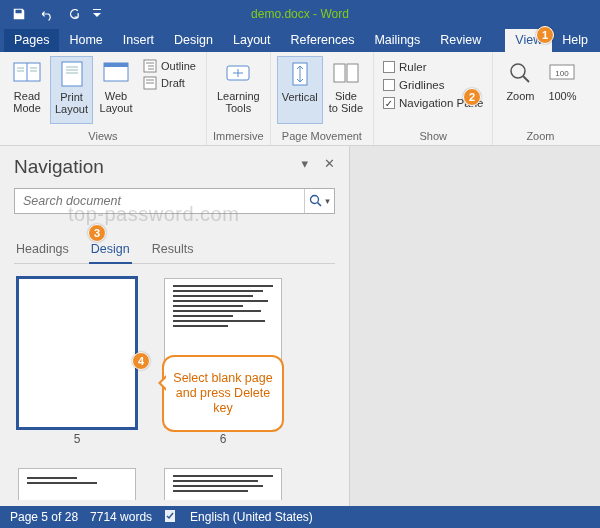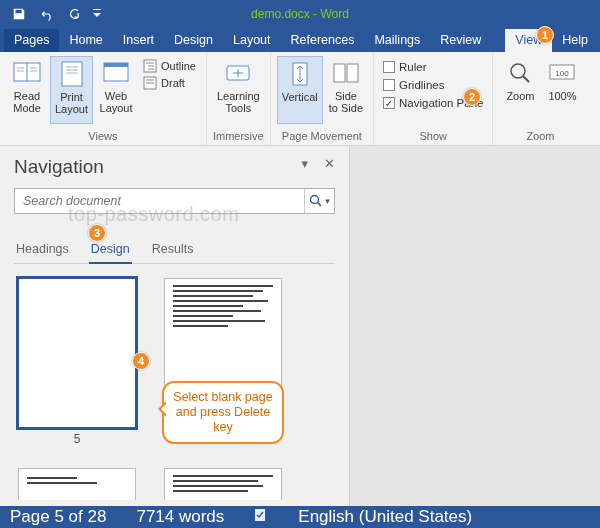--- a/index.html
+++ b/index.html
@@ -45,27 +45,27 @@
   .nav-tab.active { color: #2b579a; border-bottom: 2px solid #2b579a; margin-bottom: -1px; }
   .thumb-grid { flex: 1; overflow: hidden; display: flex; flex-wrap: wrap; gap: 22px 28px; align-content: flex-start; padding: 4px 4px 0 4px; position: relative; }
   .thumb-wrap { display: flex; flex-direction: column; align-items: center; }
   .thumb { width: 118px; height: 150px; background: #fff; border: 1px solid #bbb; position: relative; }
   .thumb.selected { outline: 3px solid #2b579a; outline-offset: -1px; }
   .thumb-num { margin-top: 4px; font-size: 12px; color: #555; }
   .thumb.cut { height: 40px; }
   .doc-area { flex: 1; background: #e6e6e6; }
 
   
-  .statusbar { height: 22px; background: #2b579a; color: #fff; display: flex; align-items: center; padding: 0 10px; font-size: 17px; gap: 30px; }
+  .statusbar { height: 22px; background: #2b579a; color: #fff; display: flex; align-items: center; padding: 0 10px; font-size: 12px; gap: 12px; }
 
   
   .marker { position: absolute; width: 18px; height: 18px; border-radius: 50%; background: #f08c28; border: 1.5px solid #fff; color: #fff; font-size: 11px; font-weight: bold; display: flex; align-items: center; justify-content: center; box-shadow: 0 0 2px rgba(0,0,0,.4); z-index: 50; }
 
   
-  .bubble { position: absolute; left: 148px; top: 107px; width: 122px; background: #fff; border: 2px solid #f08c28; border-radius: 12px; padding: 7px 6px; text-align: center; font-size: 12.5px; color: #d86a00; line-height: 15px; z-index: 40; }
+  .bubble { position: absolute; left: 148px; top: 81px; width: 122px; background: #fff; border: 2px solid #f08c28; border-radius: 12px; padding: 14px 6px; text-align: center; font-size: 12.5px; color: #d86a00; line-height: 15px; z-index: 40; }
   .bubble::before { content: ""; position: absolute; left: -14px; top: 18px; border: 8px solid transparent; border-right-color: #f08c28; }
   .bubble::after { content: ""; position: absolute; left: -10px; top: 19px; border: 7px solid transparent; border-right-color: #fff; }
 
   
   .watermark { position: absolute; left: 68px; top: 203px; font-size: 20px; color: rgba(140,140,140,.35); letter-spacing: .5px; pointer-events: none; z-index: 30; }
 
   
   .fake-lines { position:absolute; top:6px; left:8px; right:8px; }
   .fake-lines div { height:2px; background:#444; margin-bottom:3px; }
 </style>

